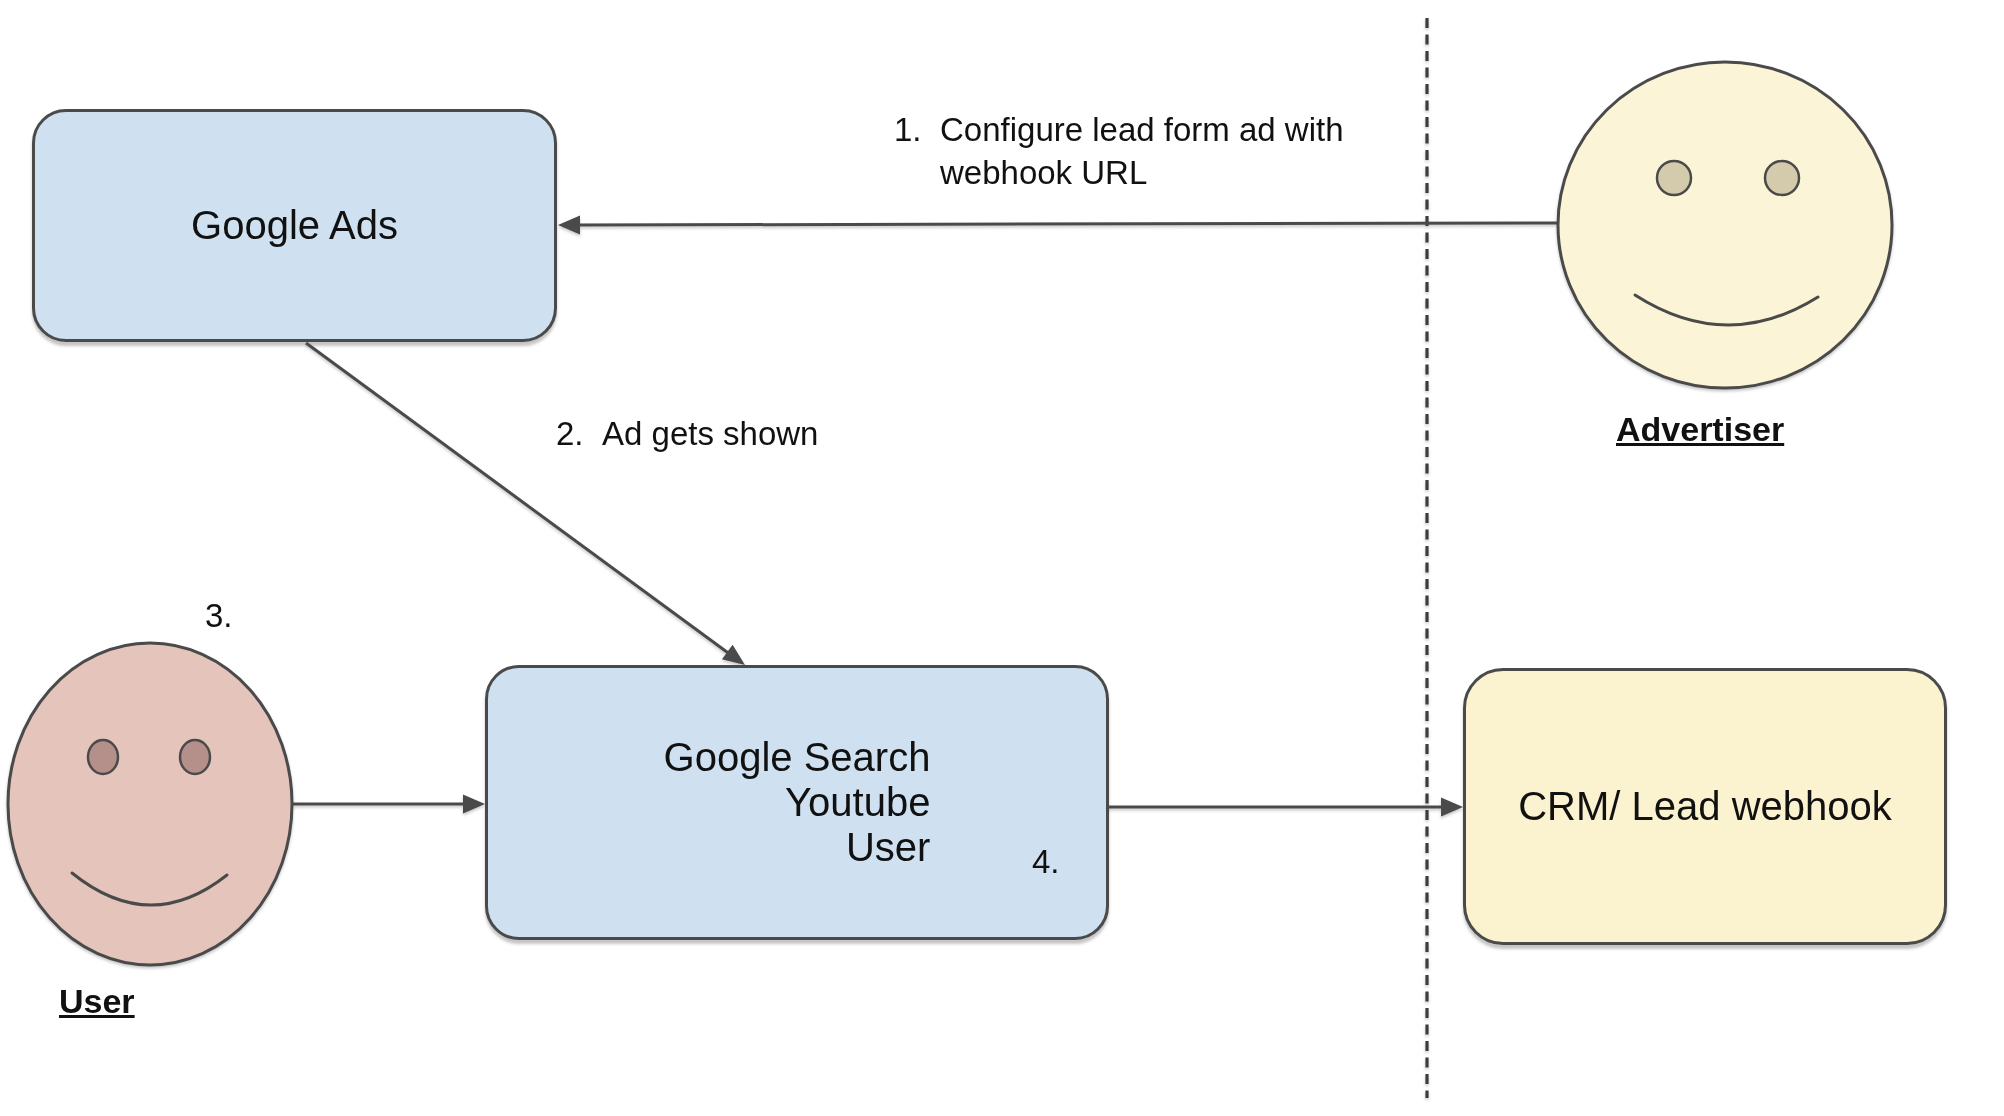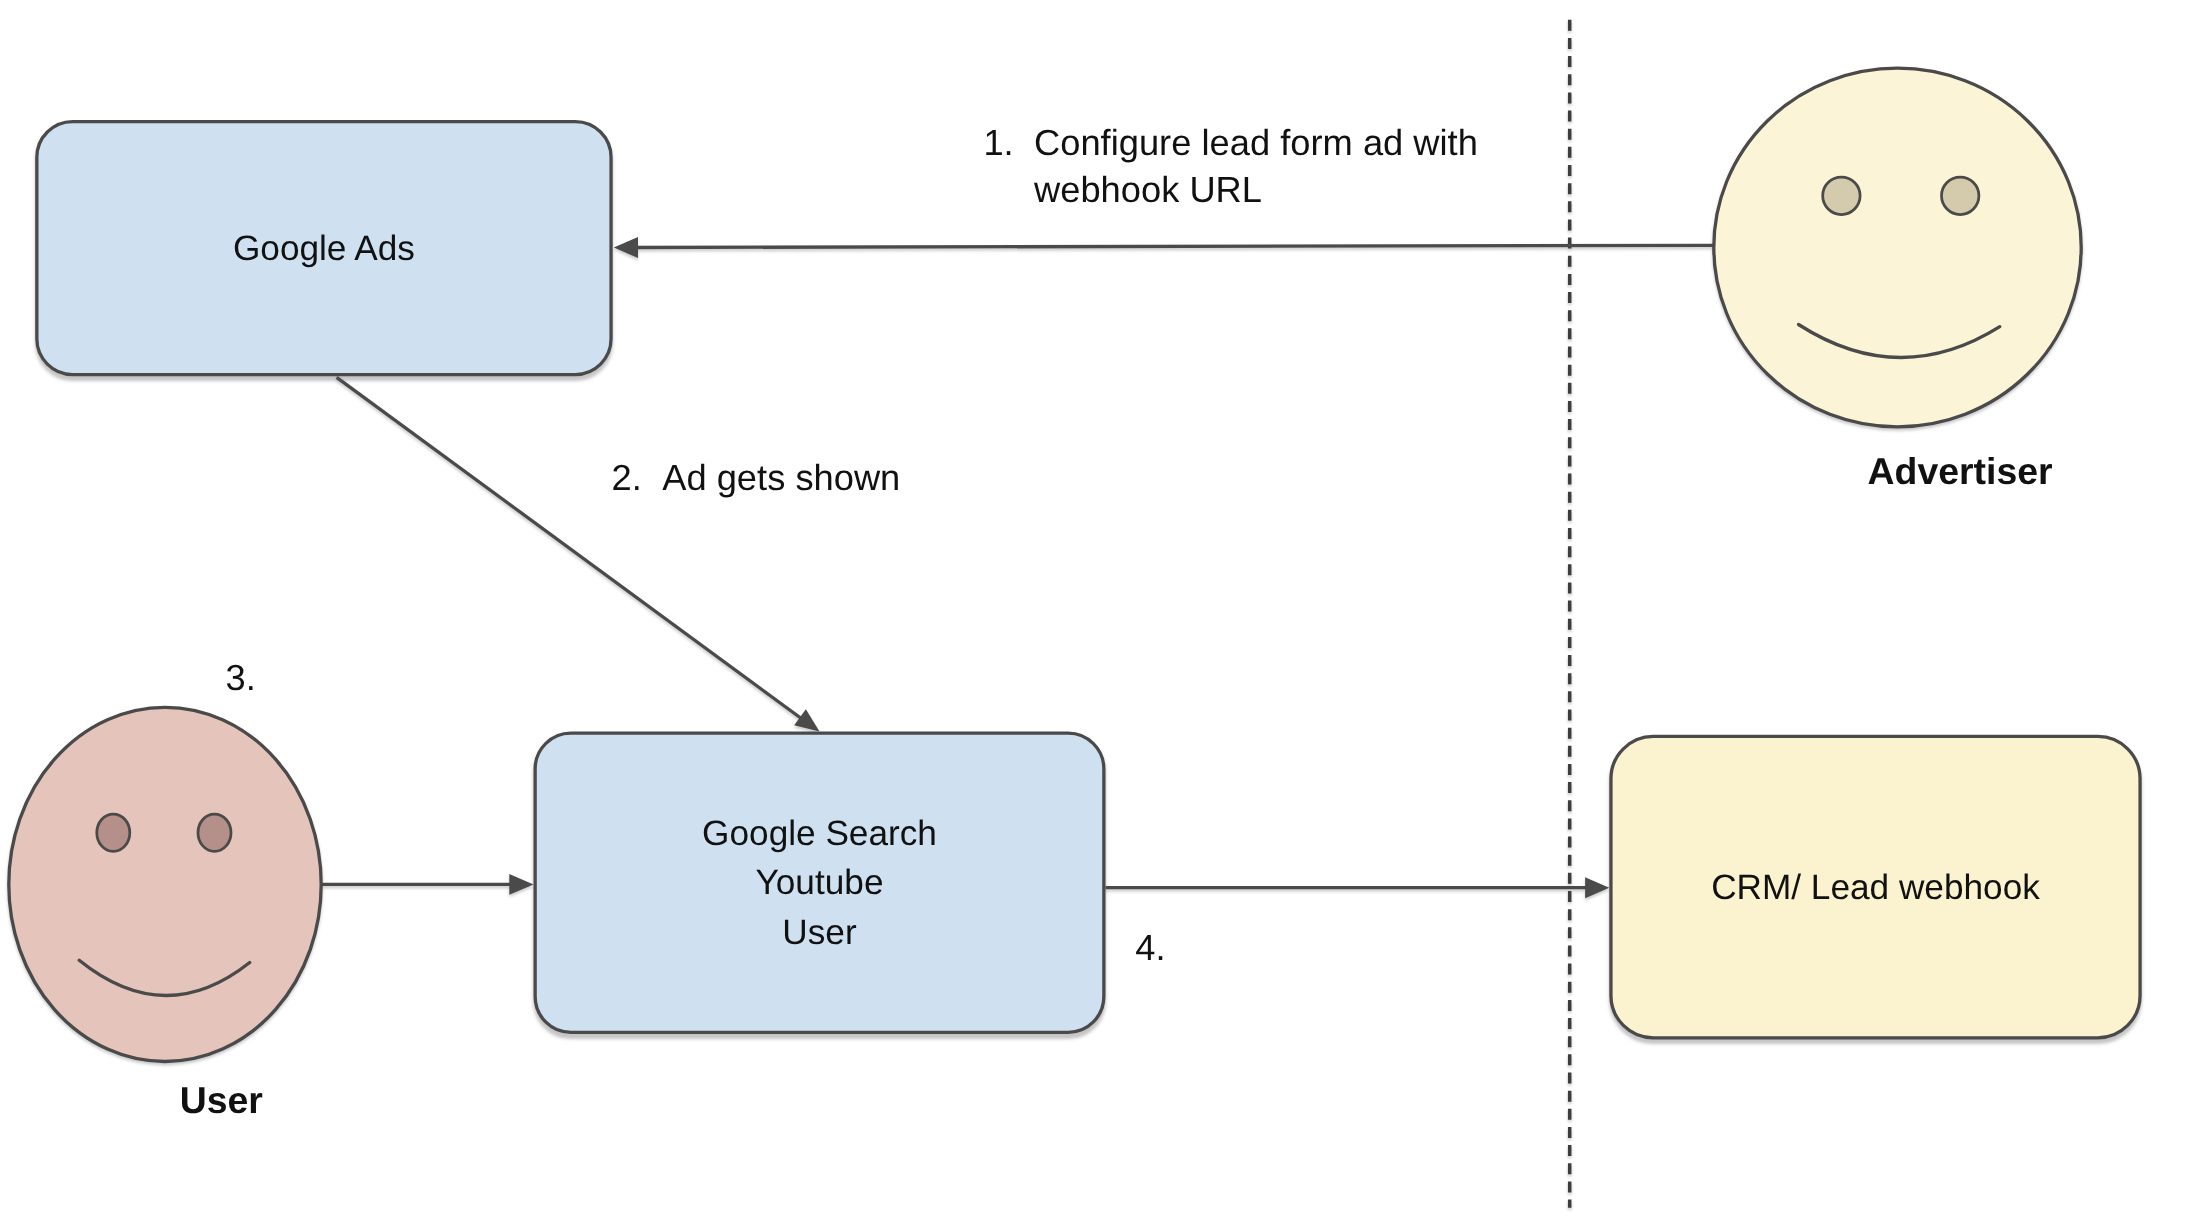--- a/index.html
+++ b/index.html
@@ -10,48 +10,48 @@
     font-family:"Liberation Sans","DejaVu Sans",sans-serif;
     color:#111111;
     overflow:hidden;
   }
   
   .node{
     position:absolute;
     border:3px solid #4a4a4a;
     display:flex;align-items:center;justify-content:center;
     text-align:center;
-    font-size:32px;line-height:45px;
+    font-size:40px;line-height:45px;
     box-shadow:0 4px 3px rgba(90,90,90,.35);
     box-sizing:border-box;
   }
   .node.blue{background:#cfe1f1;}
   .node.cream{background:#fbf2cf;}
   #node-google-ads{left:32px;top:109px;width:525px;height:233px;border-radius:34px;}
-  #node-google-properties{left:485px;top:665px;width:520px;height:275px;border-radius:34px;}
+  #node-google-properties{left:485px;top:665px;width:624px;height:275px;border-radius:34px;text-align:right;}
   #node-crm{left:1463px;top:668px;width:484px;height:277px;border-radius:40px;}
 
   
   #overlay{position:absolute;left:0;top:0;width:2004px;height:1116px;
     filter:drop-shadow(0 2.5px 1.5px rgba(0,0,0,.22));}
 
   
   .annotation{
     position:absolute;display:flex;
     font-size:33px;line-height:43px;white-space:nowrap;
   }
   .annotation .num{width:46px;flex:0 0 46px;}
   #annotation-step1{left:894px;top:108px;}
   #annotation-step2{left:556px;top:412px;}
   #annotation-step3{left:205px;top:594px;}
   #annotation-step4{left:1032px;top:840px;}
 
   
   .actor-label{
-    position:absolute;font-weight:bold;font-size:34px;text-align:right;
+    position:absolute;font-weight:bold;font-size:34px;text-align:left;text-decoration:underline;
   }
   #label-user{left:59px;top:982px;width:180px;}
   #label-advertiser{left:1616px;top:410px;width:250px;}
 </style>
 </head>
 <body>
 
 <div id="canvas">
 
   <svg id="overlay" viewBox="0 0 2004 1116" xmlns="http://www.w3.org/2000/svg">

